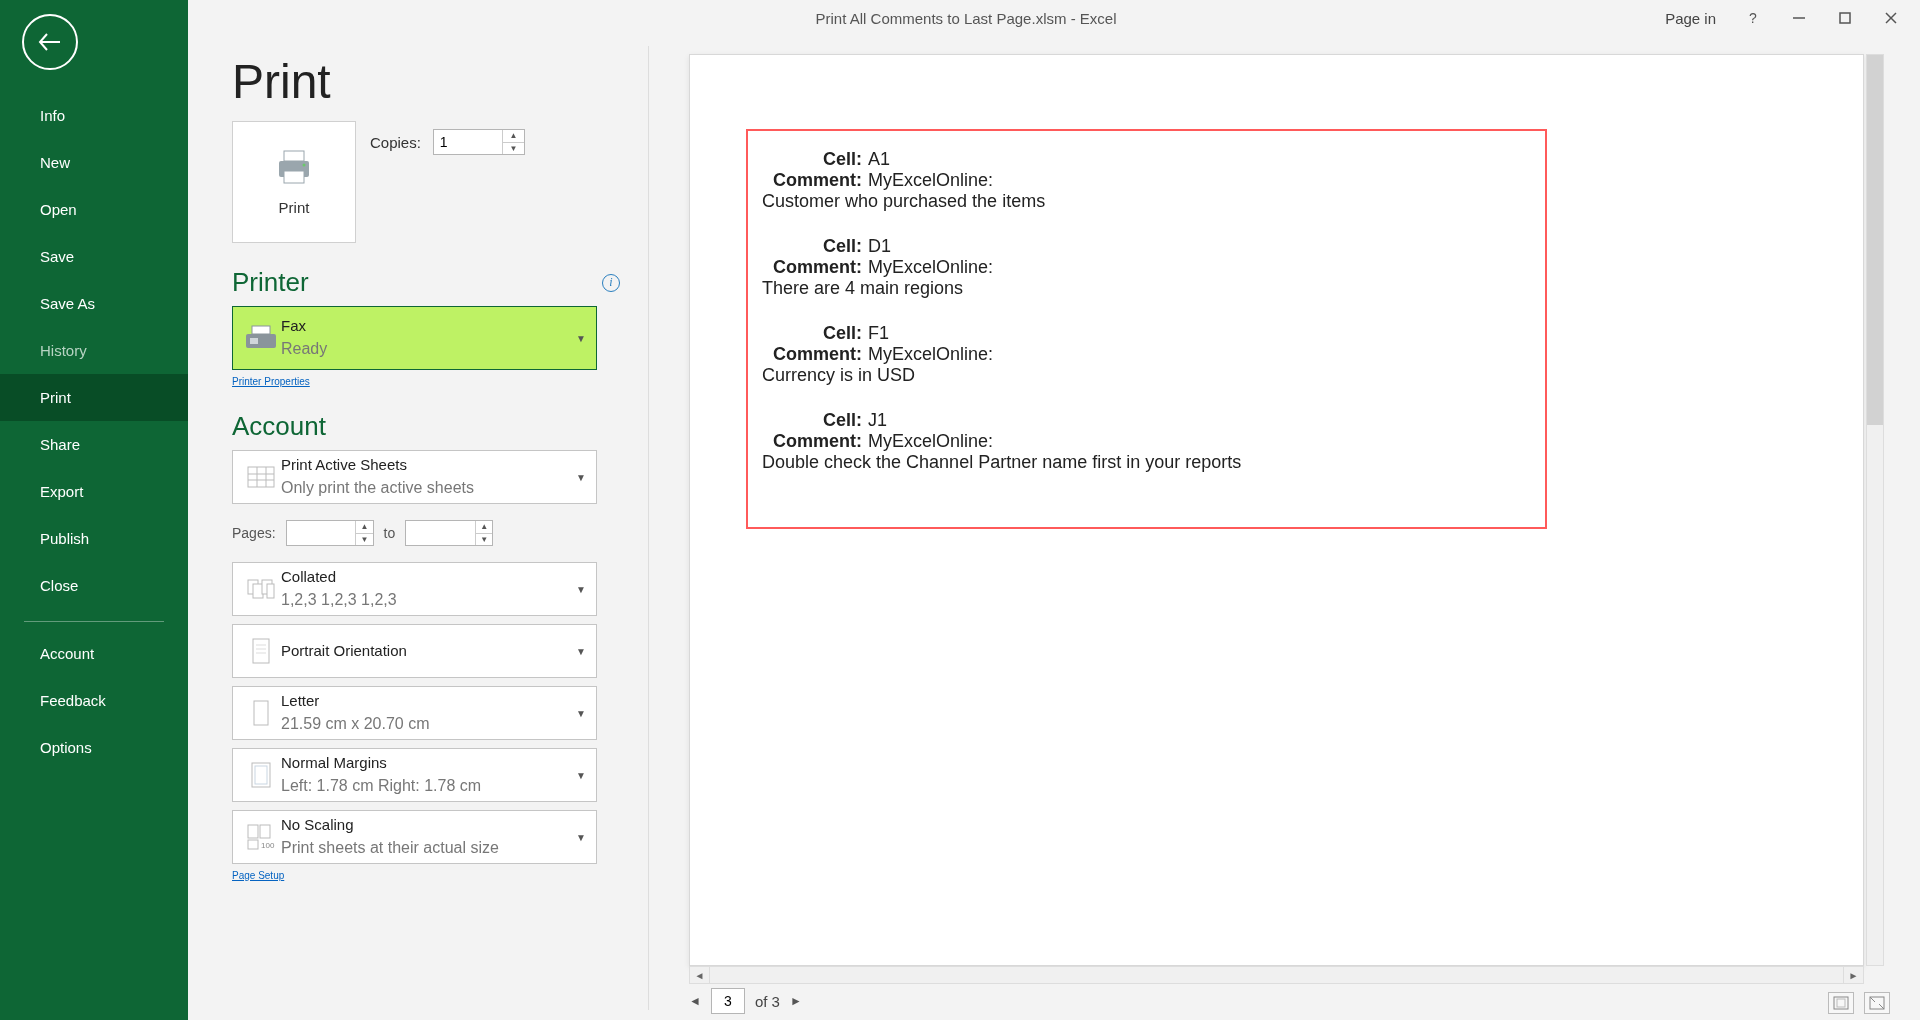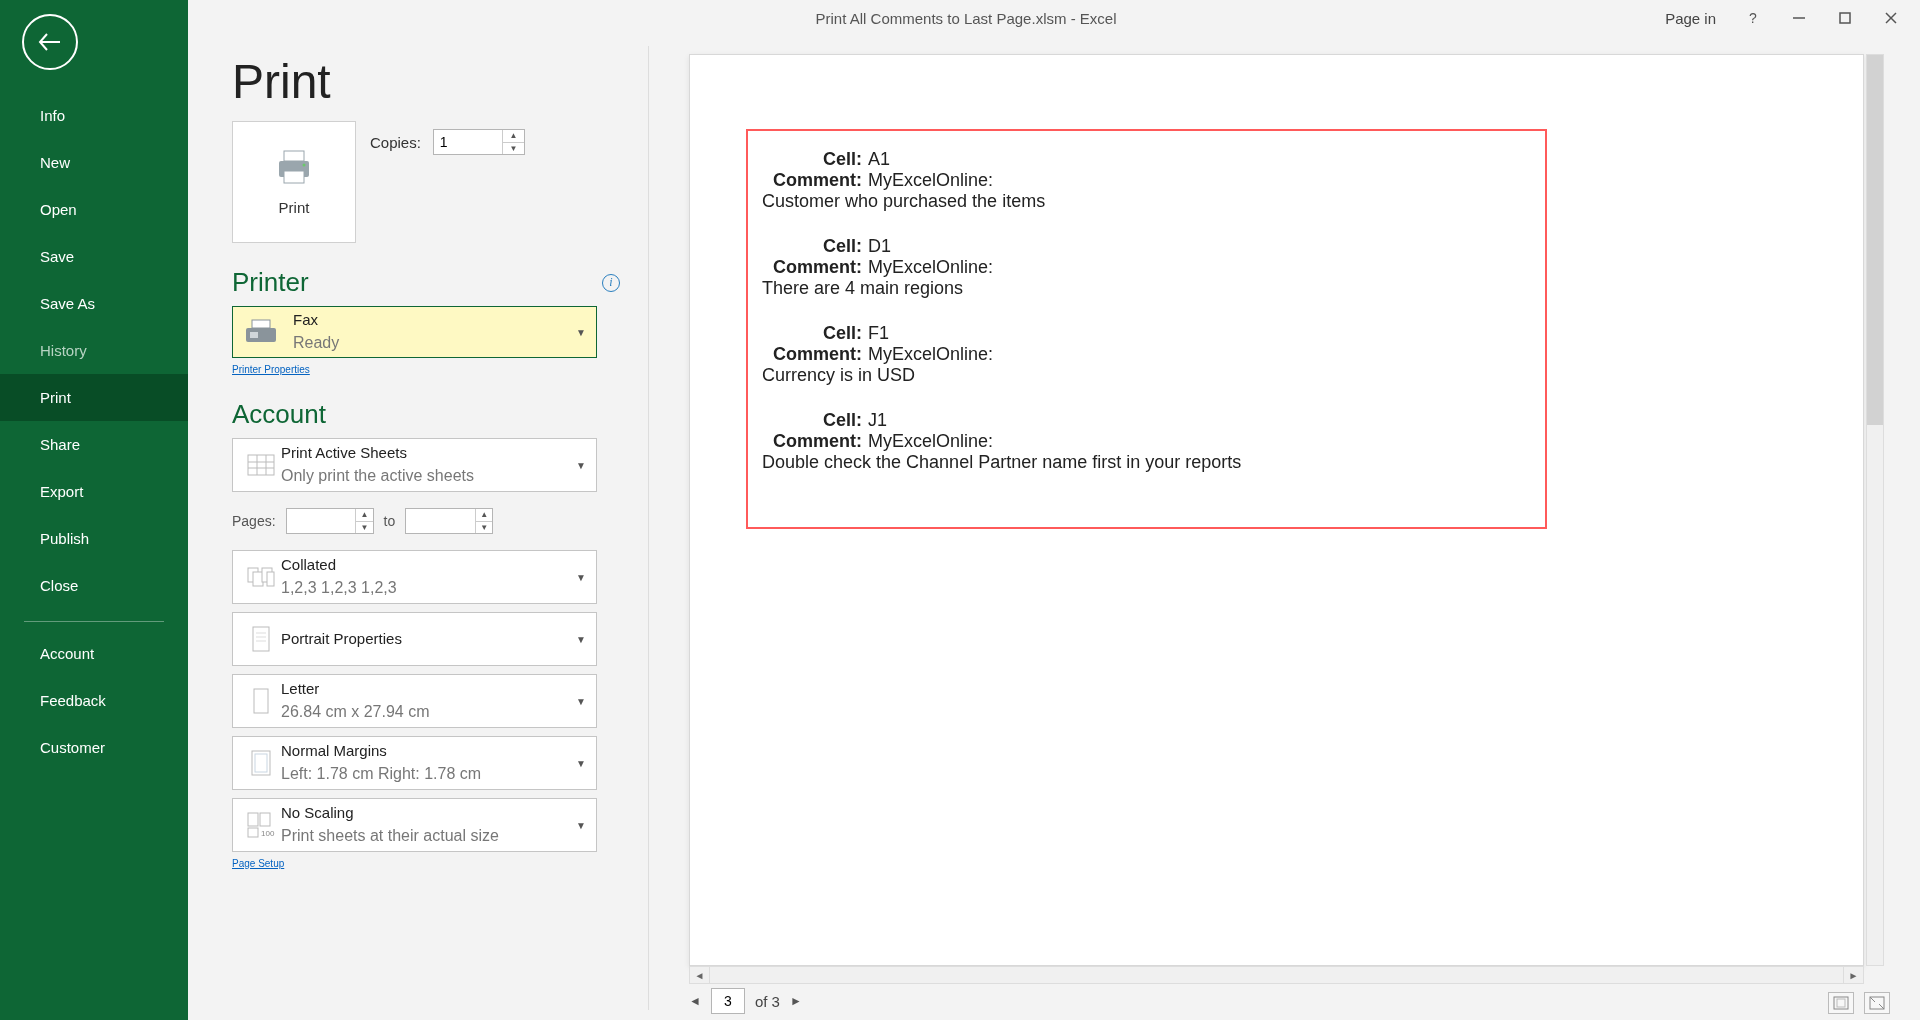--- a/index.html
+++ b/index.html
@@ -152,21 +152,21 @@
   .dd {
     width: 365px;
     background:#fff;
     border:1px solid #c5c5c5;
     display:flex;
     align-items:center;
     padding: 6px 8px;
     position:relative;
     cursor:pointer;
   }
-  .dd.printer { height:52px; background:#fef9c3; border:1px solid #0e6635;gap:12px; }
+  .dd.printer { height:64px; background:#bef264; border:1px solid #0e6635; }
   .dd .icon-slot {
     width: 40px; display:flex; align-items:center; justify-content:center;
   }
   .dd .txt { flex:1; line-height:1.35; }
   .dd .txt .line1 { color:#222; font-size:15px; }
   .dd .txt .line2 { color:#777; font-size:16px; margin-top:2px; }
   .dd .chev {
     position:absolute; right:10px; top:50%; transform:translateY(-50%);
     font-size:10px; color:#555;
   }
@@ -329,21 +329,21 @@
         <span>Close</span>
       </div>
     <div class="nav-divider"></div>
     <div class="nav-item">
         <span>Account</span>
       </div>
     <div class="nav-item">
         <span>Feedback</span>
       </div>
     <div class="nav-item">
-        <span>Customer</span>
+        <span>Options</span>
       </div>
   </div>
 </div>
 
 <div class="main">
 
   <div class="config-col">
     <div class="page-title">Print</div>
     <div class="top-row">
       <div class="print-btn">
@@ -447,34 +447,34 @@
       <div class="dd tall">
         <div class="icon-slot">
           <svg width="22" height="28">
             <rect x="3" y="2" width="16" height="24" fill="#fff" stroke="#bbb"></rect>
             <line x1="6" y1="8" x2="16" y2="8" stroke="#ddd"></line>
             <line x1="6" y1="12" x2="16" y2="12" stroke="#ddd"></line>
             <line x1="6" y1="16" x2="16" y2="16" stroke="#ddd"></line>
           </svg>
         </div>
         <div class="txt">
-          <div class="line1">Portrait Properties</div>
+          <div class="line1">Portrait Orientation</div>
         </div>
         <div class="chev">▼</div>
       </div>
 
       <div class="dd tall">
         <div class="icon-slot">
           <svg width="22" height="28">
             <rect x="4" y="2" width="14" height="24" fill="#fff" stroke="#bbb"></rect>
           </svg>
         </div>
         <div class="txt">
           <div class="line1">Letter</div>
-          <div class="line2">26.84 cm x 27.94 cm</div>
+          <div class="line2">21.59 cm x 20.70 cm</div>
         </div>
         <div class="chev">▼</div>
       </div>
 
       <div class="dd tall">
         <div class="icon-slot">
           <svg width="24" height="28">
             <rect x="3" y="2" width="18" height="24" fill="#fff" stroke="#bbb"></rect>
             <rect x="6" y="5" width="12" height="18" fill="none" stroke="#c9d6e2"></rect>
           </svg>

